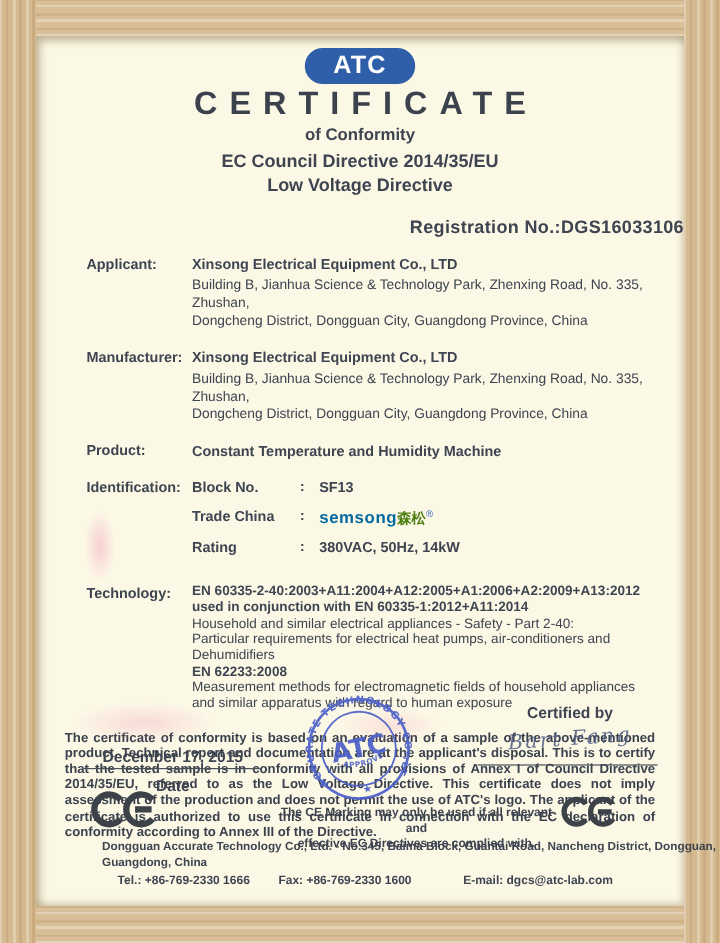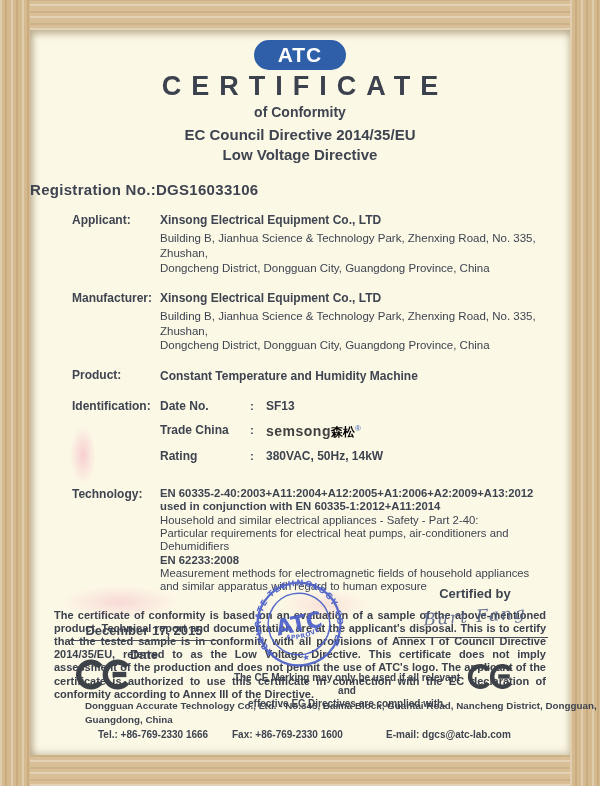--- a/index.html
+++ b/index.html
@@ -44,33 +44,33 @@
     background:#2f5fa8;color:#fff;display:flex;align-items:center;justify-content:center;
     font-weight:bold;font-size:21px;letter-spacing:1px;
   }
   .title{
     margin:1px 0 0;text-align:center;font-size:27px;font-weight:bold;
     letter-spacing:10px;text-indent:10px;color:#3b414d;
   }
   .subtitle{text-align:center;font-weight:bold;font-size:14px;margin-top:2px;}
   .directive{text-align:center;font-weight:bold;font-size:15px;line-height:1.3;}
   .directive.first{margin-top:5px;}
-  .registration{text-align:left;font-weight:bold;font-size:15px;margin-top:17px;letter-spacing:.3px;}
+  .registration{text-align:right;font-weight:bold;font-size:15px;margin-top:17px;letter-spacing:.3px;}
   
   .row{display:flex;margin:15px 22px 0 42px;}
   .lbl{width:88px;flex:none;font-weight:bold;font-size:12px;}
   .val{flex:1;font-size:11.5px;line-height:1.28;}
   .val .name{font-weight:bold;font-size:12px;margin-bottom:3px;}
   .row.product .val{font-weight:bold;font-size:12px;padding-top:1px;}
   .subrow{display:flex;margin-bottom:8px;}
   .sublbl{width:90px;flex:none;font-weight:bold;font-size:12px;}
   .subsep{width:16px;flex:none;font-weight:bold;}
   .subval{font-weight:bold;font-size:12px;}
-  .brand{color:#404040;font-weight:bold;font-size:14px;letter-spacing:.5px;margin-top:44px;}
-  .brand-cn{color:#000000;font-weight:bold;font-size:12px;}
+  .brand{color:#0369a1;font-weight:bold;font-size:14px;letter-spacing:.5px;margin-top:44px;}
+  .brand-cn{color:#4d7c0f;font-weight:bold;font-size:12px;}
   .brand-reg{color:#3a67bf;font-size:8px;vertical-align:super;}
   .std-line{font-size:11.3px;line-height:1.18;}
   .std-line.b{font-weight:bold;}
   
   .declaration{
     margin:15px 24px 0;text-align:justify;font-weight:bold;
     font-size:11px;line-height:1.2;color:#3b414d;
   }
   
   .abs{position:absolute;}
@@ -135,21 +135,21 @@
 
   <div class="row product">
     <div class="lbl">Product:</div>
     <div class="val">Constant Temperature and Humidity Machine</div>
   </div>
 
   <div class="row">
     <div class="lbl">Identification:</div>
     <div class="val">
       <div class="subrow">
-        <span class="sublbl">Date No.</span>
+        <span class="sublbl">Block No.</span>
         <span class="subsep">:</span>
         <span class="subval">SF13</span>
       </div>
       <div class="subrow">
         <span class="sublbl">Trade China</span>
         <span class="subsep">:</span>
         <span>
           <span class="brand">semsong</span><span class="brand-cn">森松</span><span class="brand-reg">®</span>
         </span>
       </div>

